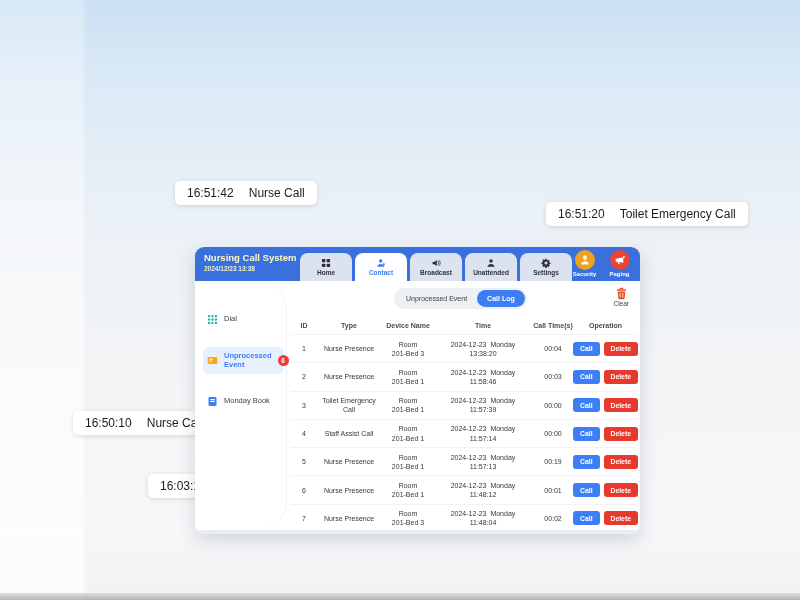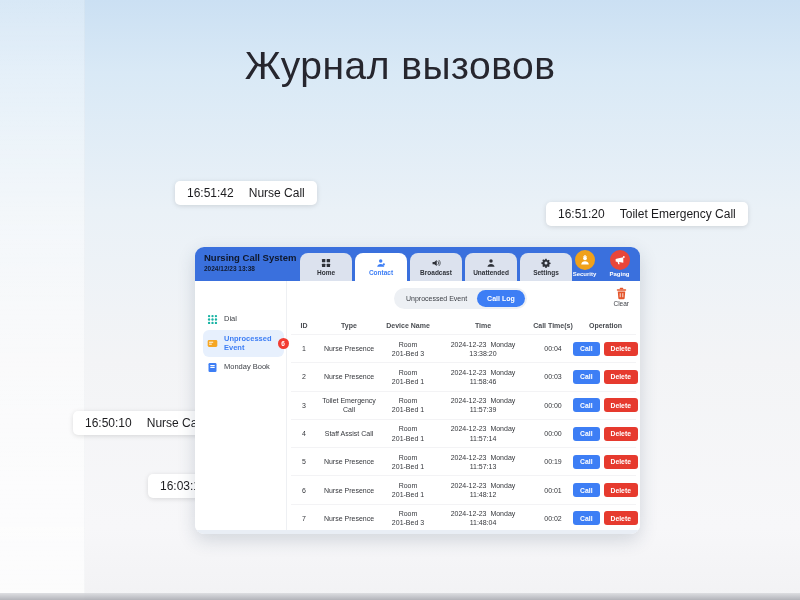--- a/index.html
+++ b/index.html
@@ -13,39 +13,39 @@
     background:linear-gradient(180deg,#d9dade,#a7a8af);opacity:.85;}
   .page-title{position:absolute;top:44px;left:0;width:100%;margin:0;text-align:center;
     font-size:39px;font-weight:500;letter-spacing:.5px;color:#26262e;}
   
   .chip{position:absolute;background:#fff;border-radius:5px;box-shadow:0 1px 5px rgba(0,0,0,.13);
     display:flex;align-items:center;gap:15px;padding:5px 12px;font-size:12px;color:#1c1c1f;white-space:nowrap;}
   
   .app-window{position:absolute;left:195px;top:247px;width:445px;height:287px;border-radius:9px;
     background:#fff;box-shadow:0 6px 18px rgba(40,60,90,.18);display:flex;flex-direction:column;overflow:hidden;}
   .app-header{position:relative;height:34px;background:var(--header,#3a70dd);flex:none;}
-  .app-title-block{position:absolute;left:9px;top:5px;color:#0f172a;}
+  .app-title-block{position:absolute;left:9px;top:5px;color:#fef9c3;}
   .app-title{font-size:9.5px;font-weight:bold;}
   .app-datetime{font-size:6.5px;margin-top:2px;opacity:.95;font-weight:bold;}
   .nav-tabs{position:absolute;left:105px;bottom:0;display:flex;gap:3px;}
   .nav-tab{width:52px;height:28px;background:#dce2ee;border-radius:8px 8px 0 0;
     display:flex;flex-direction:column;align-items:center;justify-content:center;gap:1px;color:#2e3138;cursor:pointer;}
   .nav-tab.active{background:#fff;color:var(--accent,#3d7ef5);}
   .nav-tab .icn{width:10px;height:10px;}
   .tab-label{font-size:6.5px;font-weight:bold;}
   .corner-buttons{position:absolute;right:5px;top:3px;display:flex;gap:4px;}
   .corner-btn{display:flex;flex-direction:column;align-items:center;width:31px;cursor:pointer;}
   .corner-circle{width:20px;height:20px;border-radius:50%;display:flex;align-items:center;justify-content:center;color:#fff;}
   .corner-circle .icn{width:12px;height:12px;}
   .corner-label{font-size:6px;color:#fff;margin-top:1px;font-weight:bold;}
   .icn svg{width:100%;height:100%;display:block;fill:currentColor;}
   
   .app-body{flex:1;display:flex;background:#fff;min-height:0;}
   .sidebar{width:92px;flex:none;border-right:1px solid #eef0f3;padding:28px 2px 0 8px;
-    display:flex;flex-direction:column;gap:0;}
+    display:flex;flex-direction:column;gap:17px;border-radius:29px;}
   .side-item{display:flex;align-items:center;gap:6px;padding:5px 4px;border-radius:6px;
     font-size:7.5px;color:#3c3f45;line-height:1.15;cursor:pointer;}
   .side-item .icn{width:11px;height:11px;flex:none;}
   .side-item.active{background:#e7f0fd;color:var(--accent,#3d7ef5);font-weight:bold;}
   .side-label{flex:1;}
   .side-badge{width:11px;height:11px;border-radius:50%;background:var(--badge,#f23c32);color:#fff;
     font-size:6.5px;display:flex;align-items:center;justify-content:center;flex:none;}
   .main{flex:1;position:relative;padding:6px 4px 0 4px;min-width:0;}
   .toolbar{height:26px;position:relative;}
   .view-toggle{position:absolute;left:103px;top:1px;background:#edf0f4;border-radius:11px;
@@ -71,21 +71,20 @@
   .btn-del{background:var(--delete,#e63a2e);}
   .window-footer{height:4px;background:#e9eef5;flex:none;}
 </style>
 </head>
 <body>
 
 <div class="stage">
   <div class="bg-left-col"></div>
   <div class="bottom-strip"></div>
 
-  <h1 class="page-title">Журнал вызовов</h1>
 
   <div id="chips-layer">
       <div class="chip" style="left: 175px; top: 181px;">
         <span class="chip-time">16:51:42</span>
         <span class="chip-label">Nurse Call</span>
       </div>
       <div class="chip" style="left: 506px; top: 202px; margin-left: 40px;">
         <span class="chip-time">16:51:20</span>
         <span class="chip-label">Toilet Emergency Call</span>
       </div>

